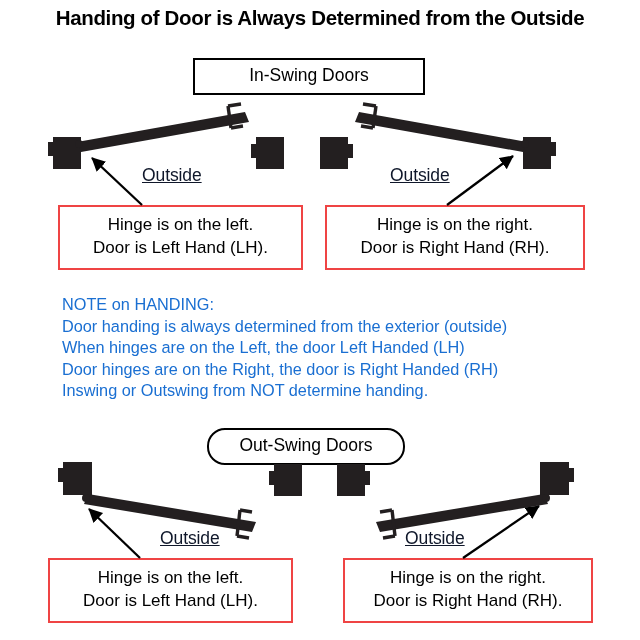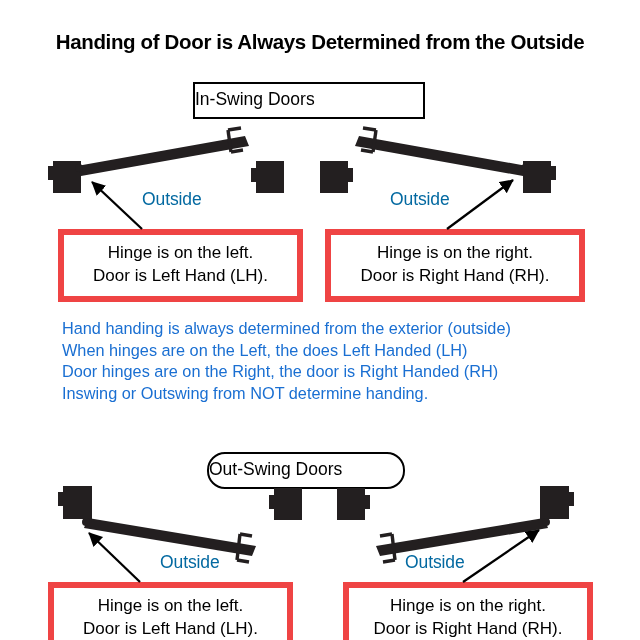--- a/index.html
+++ b/index.html
@@ -14,21 +14,20 @@
     position: relative;
     overflow: hidden;
     font-family: "Liberation Sans", "DejaVu Sans", sans-serif;
     color: #111111;
     -webkit-font-smoothing: antialiased;
   }
 
   .page {
     position: absolute;
     inset: 0;
-    margin-top: 24px;
   }
 
   
   .title {
     position: absolute;
     top: 6px;
     left: 0;
     width: 640px;
     text-align: center;
     font-size: 20.5px;
@@ -36,21 +35,21 @@
     letter-spacing: -0.35px;
     color: #000000;
     white-space: nowrap;
   }
 
   
   .section-box {
     position: absolute;
     border: 2px solid #000000;
     background: #ffffff;
-    text-align: left;
+    text-align: center;
     font-size: 17.5px;
     color: #000000;
     line-height: 1;
     padding: 7px 0 8px 0;
     box-sizing: border-box;
     white-space: nowrap;
   }
   .section-box.inswing  { left: 193px; top: 58px;  width: 232px; }
   .section-box.outswing { left: 207px; top: 428px; width: 198px; border-radius: 18px; }
 
@@ -61,33 +60,34 @@
     width: 640px;
   }
   .figure.inswing  { top: 100px;  height: 105px; }
   .figure.outswing { top: 452px;  height: 105px; }
   .figure svg { display: block; }
 
   
   .outside-label {
     position: absolute;
     font-size: 17.5px;
-    color: #0369a1;
+    color: #0f172a;
     white-space: nowrap;
     letter-spacing: -0.1px;
+    text-decoration: underline;
   }
   .outside-label.is-l { left: 142px; top: 165px; }
   .outside-label.is-r { left: 390px; top: 165px; }
   .outside-label.os-l { left: 160px; top: 528px; }
   .outside-label.os-r { left: 405px; top: 528px; }
 
   
   .callout {
     position: absolute;
-    border: 6px solid #ef4444;
+    border: 2px solid #ef4444;
     background: #ffffff;
     box-sizing: border-box;
     text-align: center;
     font-size: 17px;
     line-height: 1.35;
     color: #000000;
     padding: 7px 4px 8px 4px;
     white-space: nowrap;
   }
   .callout .ln { display: block; }
@@ -182,22 +182,23 @@
   <div class="callout is-l">
     <span class="ln">Hinge is on the left.</span>
     <span class="ln">Door is Left Hand (LH).</span>
   </div>
   <div class="callout is-r">
     <span class="ln">Hinge is on the right.</span>
     <span class="ln">Door is Right Hand (RH).</span>
   </div>
 
   <div class="note">
-    <span class="ln">Hand handing is always determined from the exterior (outside)</span>
-    <span class="ln">When hinges are on the Left, the does Left Handed (LH)</span>
+    <span class="ln">NOTE on HANDING:</span>
+    <span class="ln">Door handing is always determined from the exterior (outside)</span>
+    <span class="ln">When hinges are on the Left, the door Left Handed (LH)</span>
     <span class="ln">Door hinges are on the Right, the door is Right Handed (RH)</span>
     <span class="ln">Inswing or Outswing from NOT determine handing.</span>
   </div>
 
   <div class="section-box outswing">Out-Swing Doors</div>
 
   <div class="figure outswing">
     <svg width="640" height="105" viewBox="0 0 640 105" xmlns="http://www.w3.org/2000/svg">
       <g fill="#231f20" stroke="none">
 

